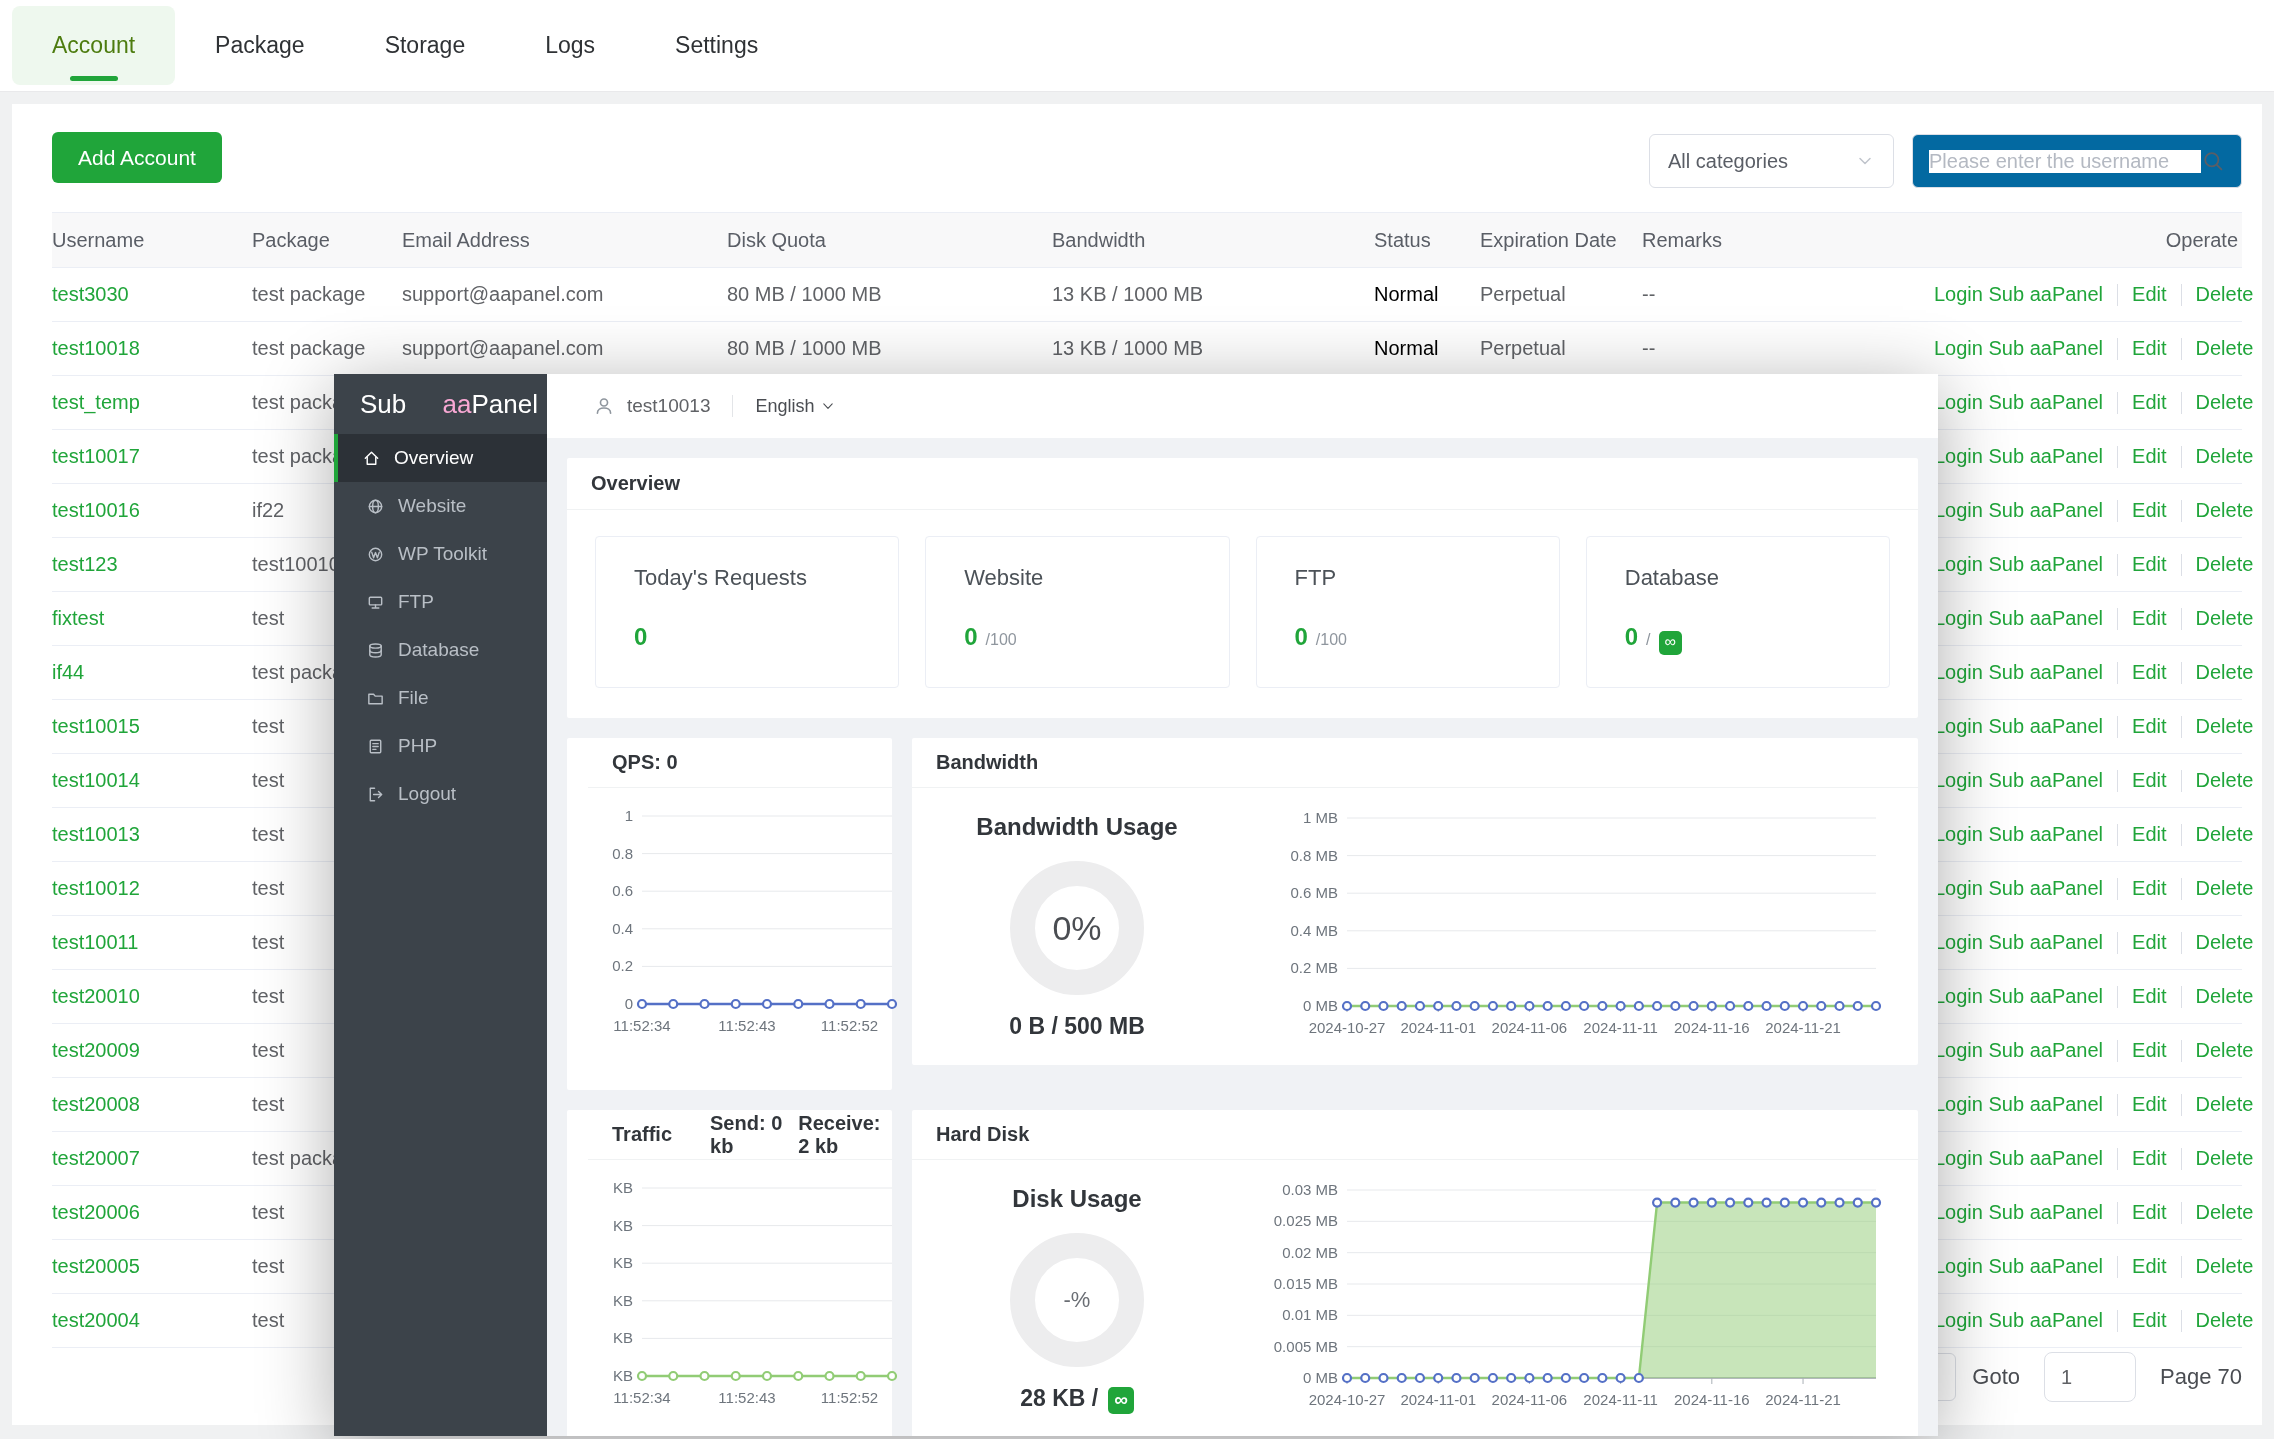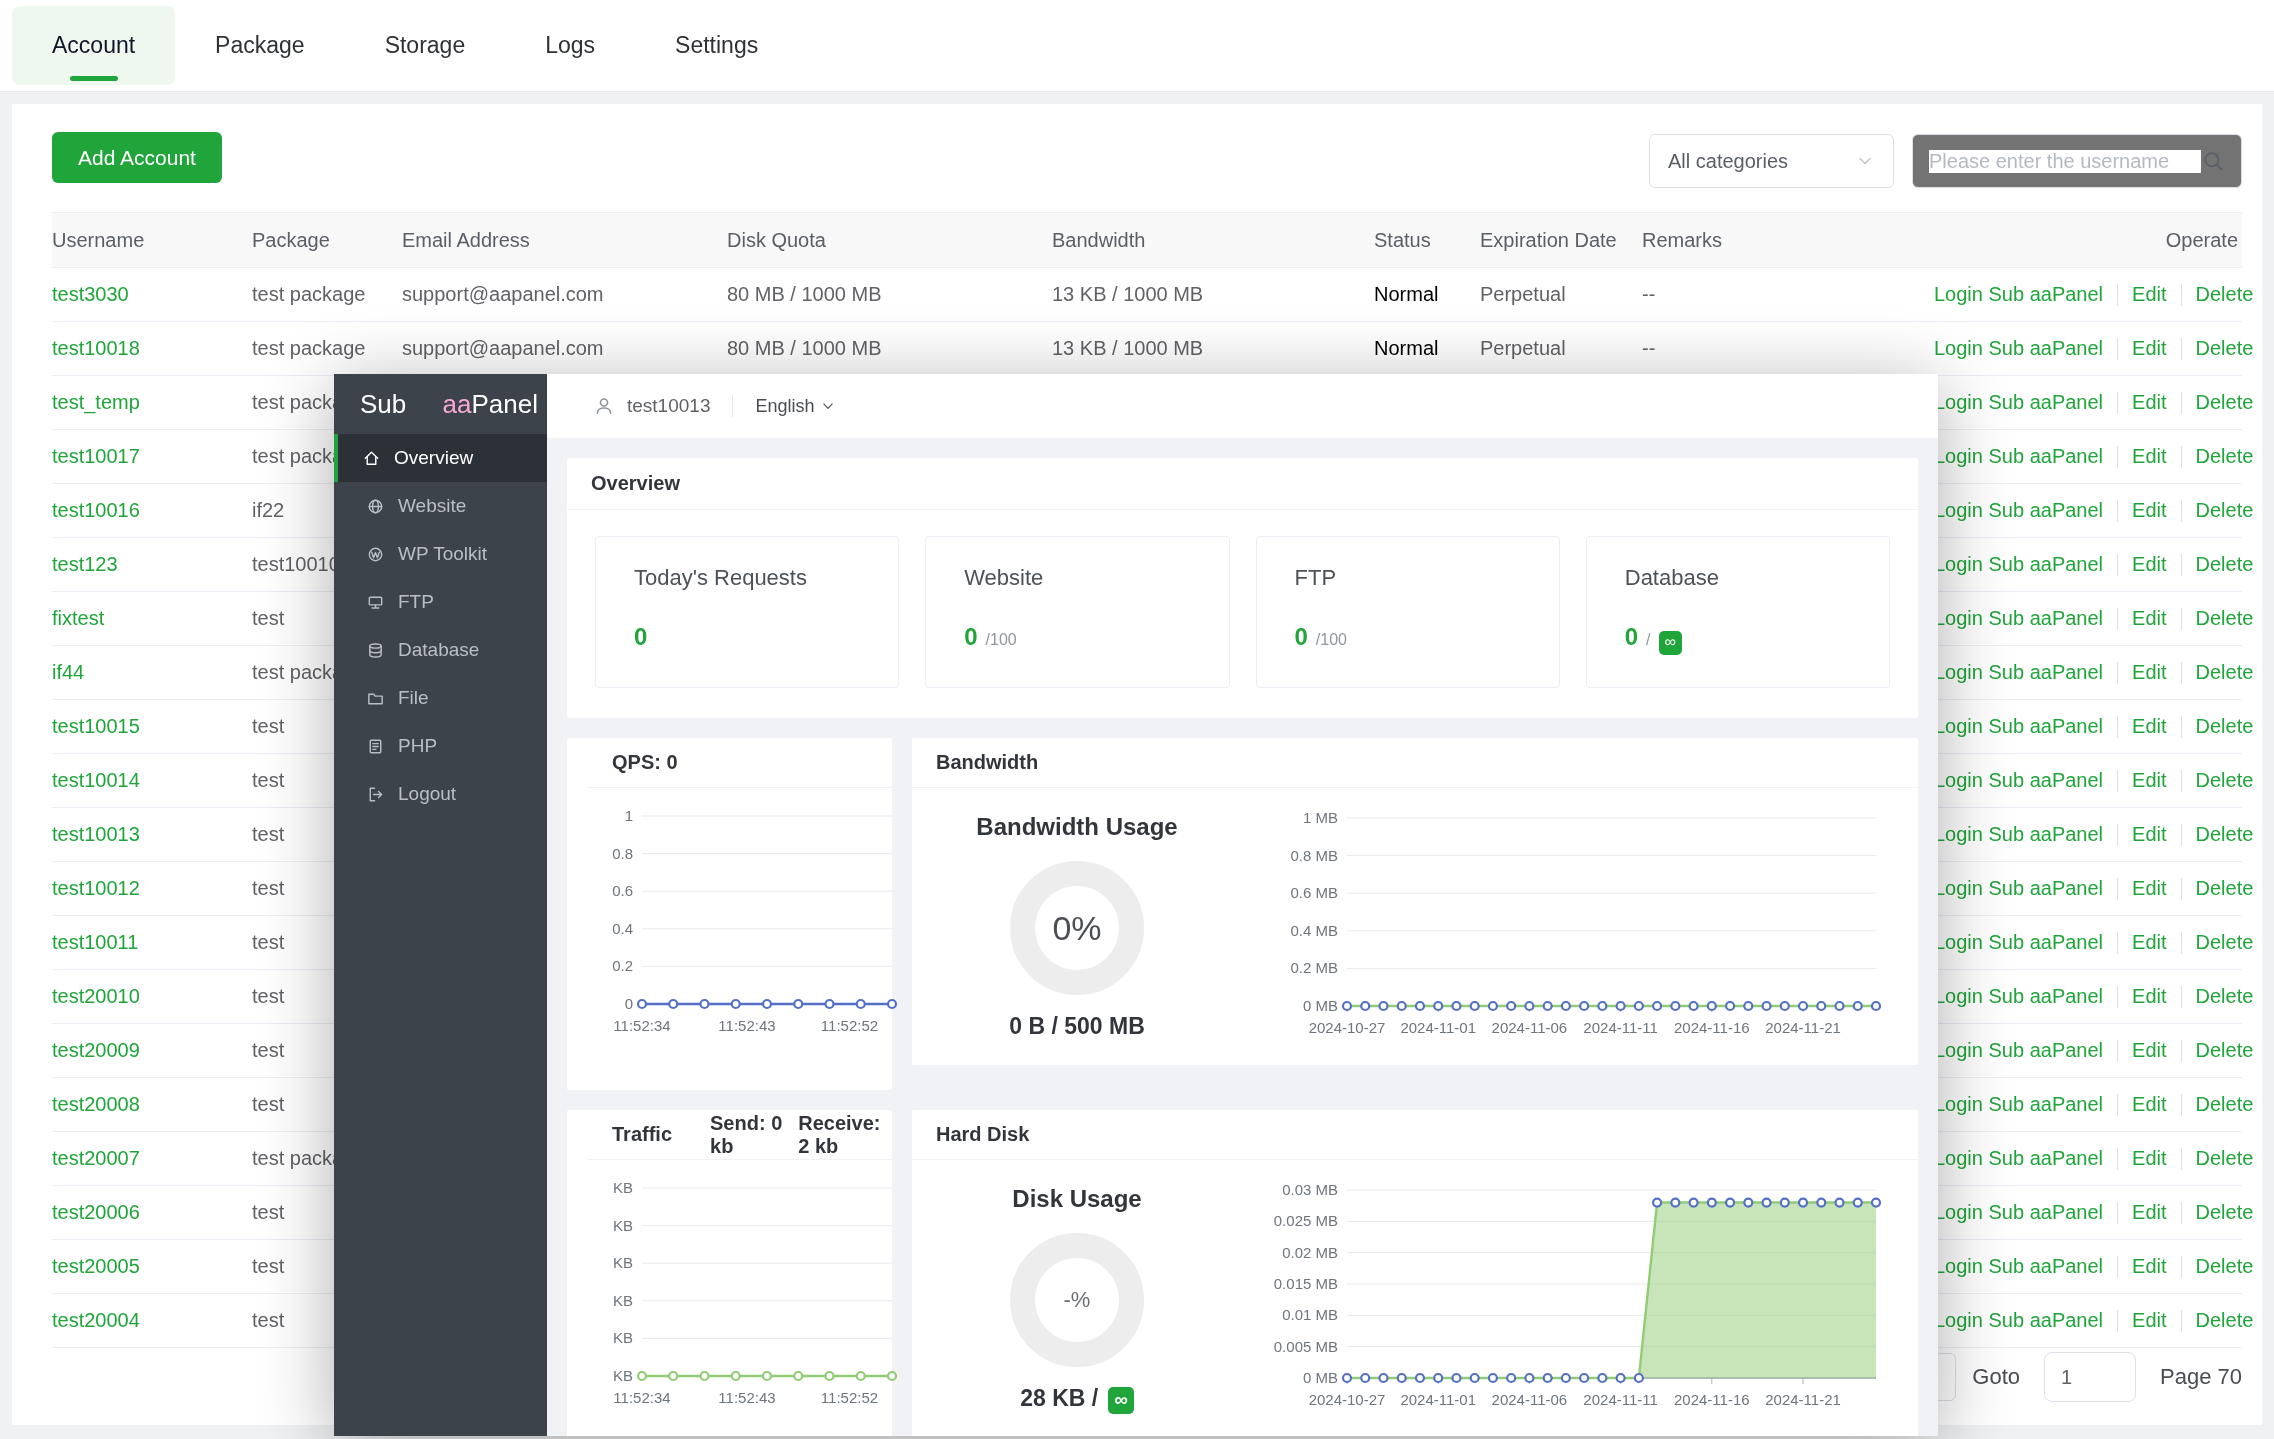--- a/index.html
+++ b/index.html
@@ -2,31 +2,31 @@
 <html><head>
 <meta charset="utf-8">
 <style>
   * { box-sizing: border-box; margin:0; padding:0; }
   html,body { width:2274px; height:1439px; overflow:hidden; }
   body { font-family:"Liberation Sans", sans-serif; background:#f0f1f2; position:relative; color:#606266; }
 
   
   .topbar { position:absolute; top:0; left:0; right:0; height:92px; background:#fff; border-bottom:1px solid #e9e9eb; display:flex; align-items:stretch; padding-left:12px; z-index:1; }
   .tab { display:flex; align-items:center; padding:0 40px; font-size:23px; color:#2f3235; cursor:pointer; position:relative; margin:6px 0; border-radius:8px; }
-  .tab.active { background:#eef8ee; color:#0f172a;border-radius:8px; }
+  .tab.active { background:#eef8ee; color:#4d7c0f;border-radius:8px; }
   .tab.active::after { content:""; position:absolute; left:50%; transform:translateX(-50%); bottom:4px; width:48px; height:5px; border-radius:3px; background:#20a53a; }
 
   
   .main-panel { position:absolute; left:12px; right:12px; top:104px; bottom:14px; background:#fff; z-index:1; }
   .toolbar { position:absolute; top:28px; left:40px; right:20px; height:58px; }
   .btn-add { position:absolute; left:0; top:0; height:51px; padding:0 26px; background:#20a53a; color:#fff; border:none; border-radius:6px; font-size:21px; font-family:inherit; cursor:pointer; }
   .toolbar-right { position:absolute; right:0; top:2px; display:flex; gap:18px; }
   .select-box { width:245px; height:54px; border:1px solid #dcdfe6; border-radius:6px; display:flex; align-items:center; padding:0 18px; font-size:20px; color:#5a5e66; background:#fff; cursor:pointer; }
   .select-box .spacer { flex:1; }
-  .search-box { width:330px; height:54px; border:1px solid #dcdfe6; border-radius:6px; display:flex; align-items:center; padding:0 16px; background:#737373; }
+  .search-box { width:330px; height:54px; border:1px solid #dcdfe6; border-radius:6px; display:flex; align-items:center; padding:0 16px; background:#0369a1; }
   .search-box input { flex:1; border:none; outline:none; font-size:20px; font-family:inherit; color:#606266; }
   .search-box input::placeholder { color:#b4b9c2; }
   .icon { display:inline-flex; }
   .icon svg { stroke:currentColor; fill:none; stroke-width:1.5; stroke-linecap:round; stroke-linejoin:round; }
 
   
   .acct-table { position:absolute; top:108px; left:40px; right:20px; font-size:20px; }
   .trow { display:grid; grid-template-columns:200px 150px 325px 325px 322px 106px 162px 292px 1fr; align-items:center; height:54px; border-bottom:1px solid #ebeef5; }
   .thead { background:#f8f8f9; border-top:1px solid #ebeef5; height:56px; color:#5a5e66; }
   .trow > div { padding-right:10px; white-space:nowrap; overflow:visible; }

